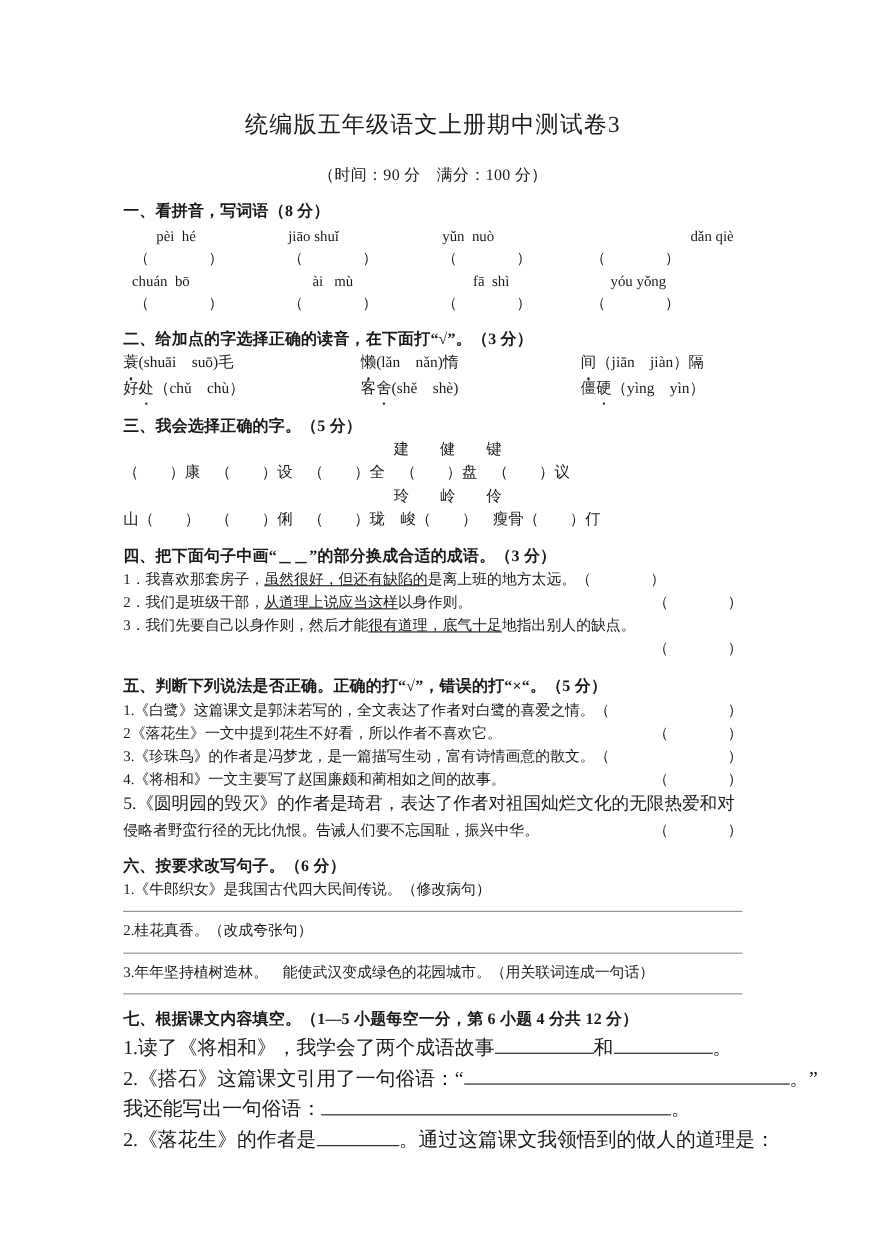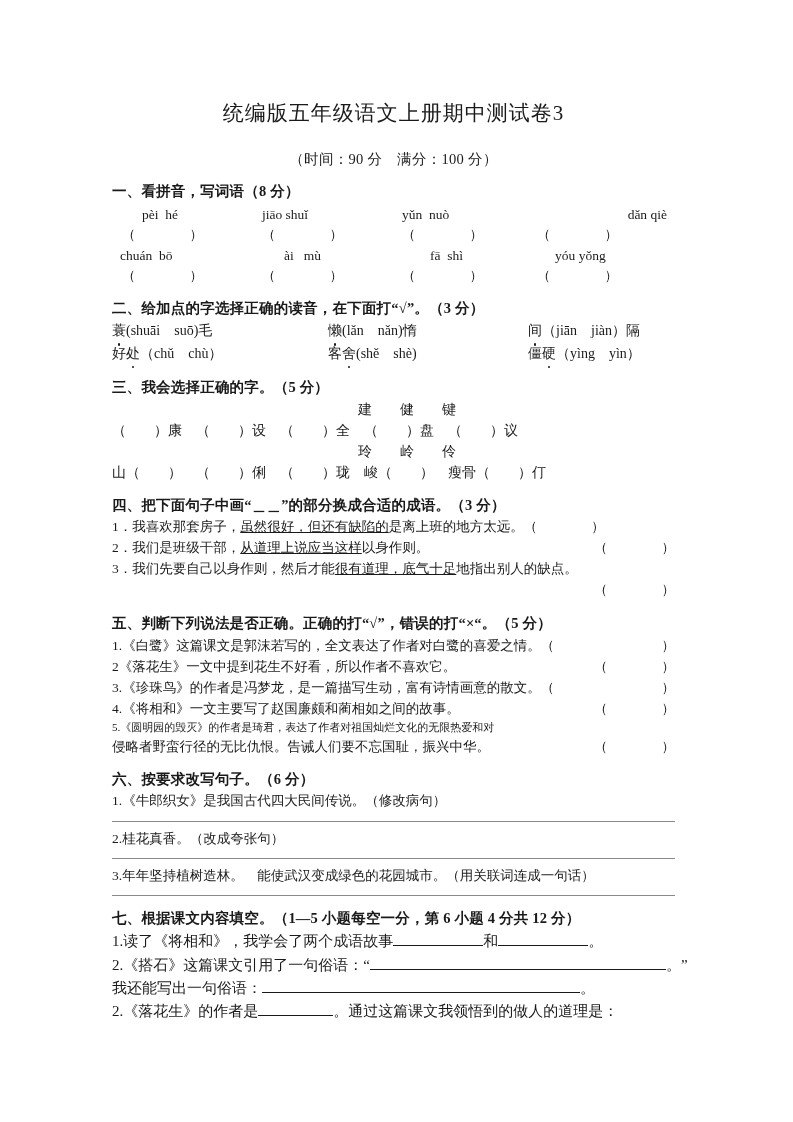--- a/index.html
+++ b/index.html
@@ -125,33 +125,33 @@
   .tf-line {
     font-size: 13.5px;
     line-height: 1.56;
     display: flex;
     justify-content: space-between;
     white-space: pre;
     gap: 36px;
   }
   .tf-line .txt { flex: 0 1 auto; }
   .tf-line .mark { white-space: pre; }
-  .tf-cont { font-size: 11px; line-height: 1.56; white-space: pre; }
+  .tf-cont { font-size: 16px; line-height: 1.56; white-space: pre; }
 
   
   .answer-rule {
     border: 0;
     border-top: 1px solid #8a8a8a;
     margin: 9px 0 7px 0;
     height: 0;
   }
   .s6-q { font-size: 13.5px; line-height: 1.5; white-space: pre; }
 
   
-  .s7-line { font-size: 15px; line-height: 1.56; white-space: pre; }
+  .s7-line { font-size: 18px; line-height: 1.56; white-space: pre; }
   .blank-u {
     display: inline-block;
     border-bottom: 1px solid #1a1a1a;
     vertical-align: baseline;
   }
   .bl-90 { width: 90px; }
   .bl-75 { width: 75px; }
   .bl-300 { width: 296px; }
   .bl-320 { width: 318px; }
 </style>

